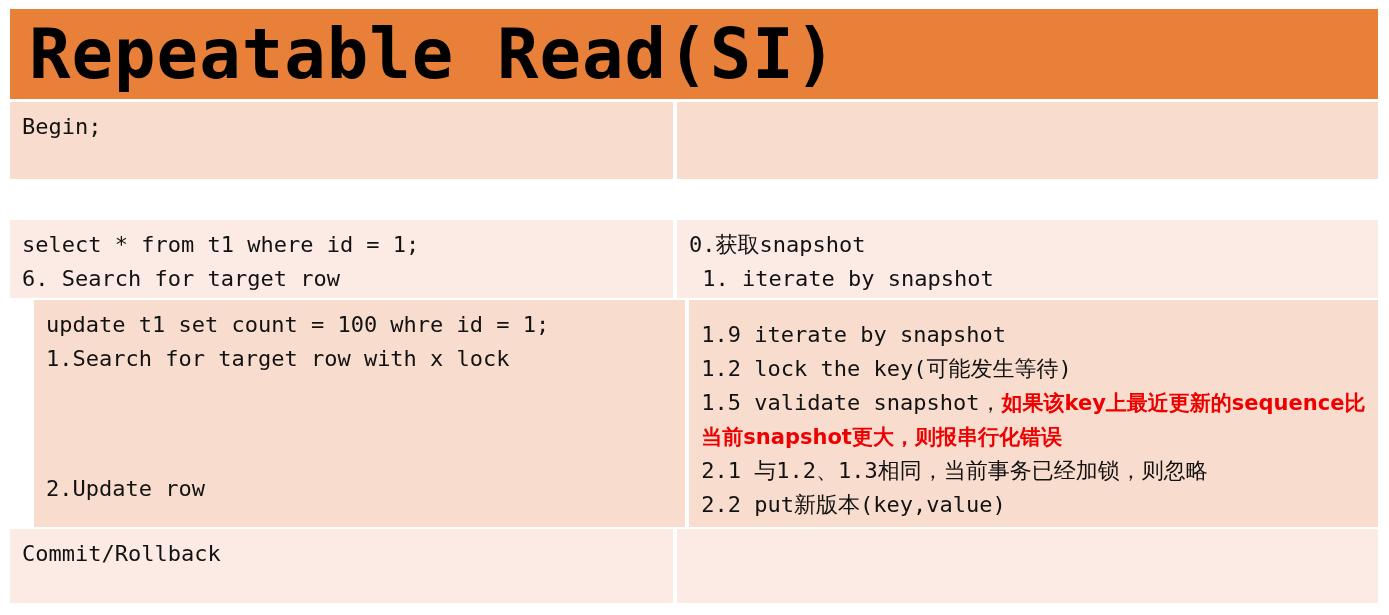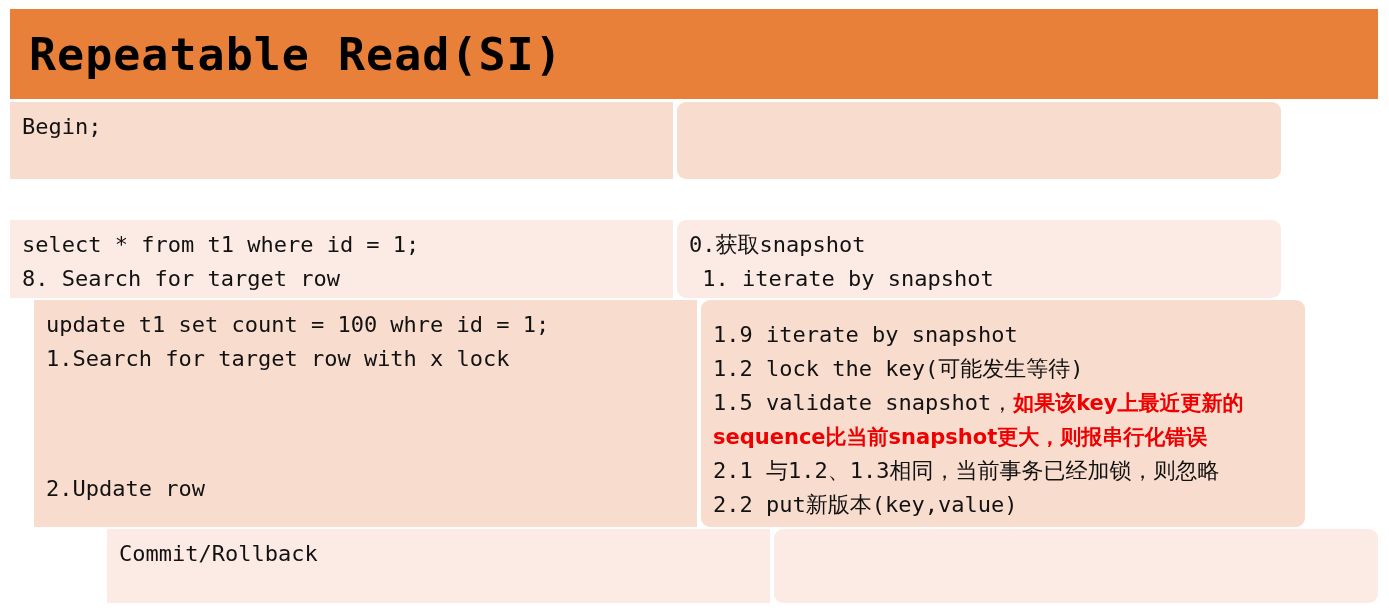--- a/index.html
+++ b/index.html
@@ -29,21 +29,21 @@
     width: 1368px;
     height: 90px;
     background: #E8803A;
     box-sizing: border-box;
     display: flex;
     align-items: center;
   }
   .title-text {
     font-family: "DejaVu Sans Mono", "Liberation Mono", monospace;
     font-weight: bold;
-    font-size: 45px;
+    font-size: 69px;
     line-height: 1;
     color: #000000;
     letter-spacing: 1px;
     padding-left: 19px;
     white-space: pre;
   }
 
   .table {
     position: absolute;
     left: 10px;
@@ -64,21 +64,21 @@
   .row-2 { height: 84px; margin-top: 39px; }
   .row-3 { height: 247px; padding-left: 24px; }
   .row-4 { height: 80px; justify-content: flex-end; }
 
   .cell {
     box-sizing: border-box;
     overflow: hidden;
     padding: 8px 0 0 12px;
   }
   .cell-left  { width: 663px; }
-  .cell-right { width: 604px; border-radius: 9px; }
+  .cell-right { width: 701px; }
 
   .shade-dark  { background: #F8DCCE; }
   .shade-light { background: #FCEBE5; }
 
   .line {
     font-family: "DejaVu Sans Mono", "Liberation Mono", monospace;
     font-size: 22px;
     line-height: 34px;
     color: #121212;
     white-space: pre;
@@ -110,21 +110,21 @@
     <div class="row row-1">
       <div class="cell cell-left shade-dark">
         <div class="line">Begin;</div>
       </div>
       <div class="cell cell-right shade-dark"></div>
     </div>
 
     <div class="row row-2">
       <div class="cell cell-left shade-light">
         <div class="line">select * from t1 where id = 1;</div>
-        <div class="line">8. Search for target row</div>
+        <div class="line">6. Search for target row</div>
       </div>
       <div class="cell cell-right shade-light">
         <div class="line">0.获取snapshot</div>
         <div class="line"> 1. iterate by snapshot</div>
       </div>
     </div>
 
     <div class="row row-3">
       <div class="cell cell-left shade-dark">
         <div class="line">update t1 set count = 100 whre id = 1;</div>

